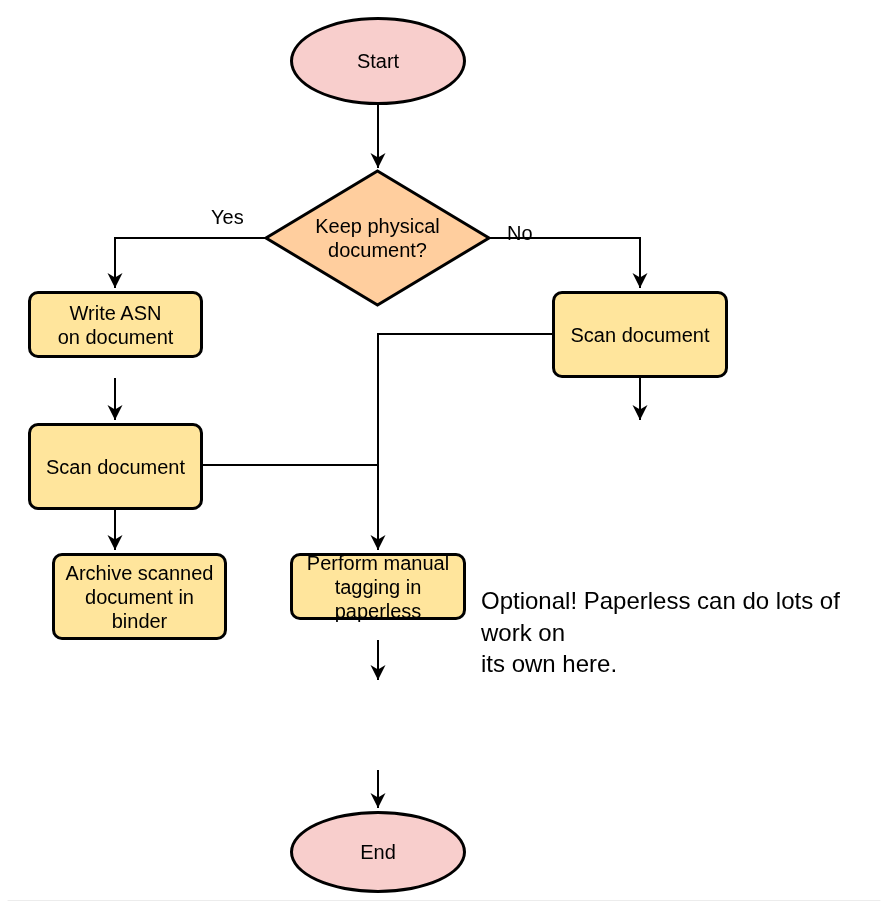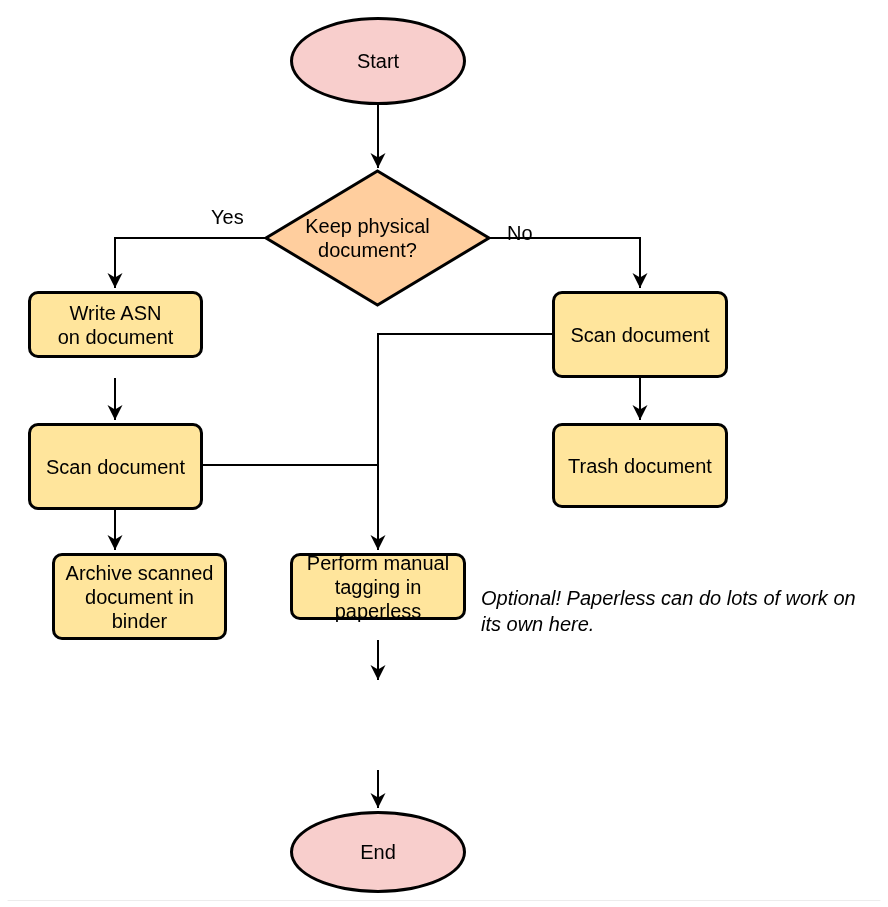--- a/index.html
+++ b/index.html
@@ -59,22 +59,21 @@
     line-height: 1.2;
     white-space: pre-line;
   }
   .edge-label {
     position: absolute;
     font-size: 20px;
     line-height: 1.2;
   }
   .annotation {
     position: absolute;
-    font-size: 20px;
-    font-style: italic;
+    font-size: 24px;
     line-height: 1.32;
     white-space: pre-line;
   }
   .bottom-line {
     position: absolute;
     left: 0;
     top: 900px;
     width: 888px;
     height: 1px;
     background: var(--page-edge, #ECECEC);
@@ -103,43 +102,40 @@
     <polyline class="edge" points="378,640 378,680" marker-end="url(#arrowhead)"></polyline>
     <polyline class="edge" points="378,770 378,808" marker-end="url(#arrowhead)"></polyline>
 
     <polygon class="decision-shape" points="377.5,171 489,238 377.5,305 266,238"></polygon>
   </svg>
 
   <div class="node terminal" style="left:290px; top:17px; width:176px; height:88px;">
     <span>Start</span>
   </div>
 
-  <div class="decision-label" style="left:256px; top:171px; width:223px; height:134px;">Keep physical
+  <div class="decision-label" style="left:266px; top:171px; width:223px; height:134px;">Keep physical
 document?</div>
 
   <div class="edge-label" style="left:211px; top:205px;">Yes</div>
 
   <div class="edge-label" style="left:507px; top:205px;margin-top:16px;">No</div>
 
   <div class="node process" style="left:28px; top:291px; width:175px; height:67px;">
     <span>Write ASN
 on document</span>
   </div>
 
   <div class="node process" style="left:552px; top:291px; width:176px; height:87px;">
     <span>Scan document</span>
   </div>
 
   <div class="node process" style="left:28px; top:423px; width:175px; height:87px;">
     <span>Scan document</span>
   </div>
 
-  <div class="node process" style="left:552px; top:423px; width:176px; height:85px;">
-    <span>Trash document</span>
-  </div>
 
   <div class="node process" style="left:28px; top:553px; width:175px; height:87px;margin-left:24px;">
     <span>Archive scanned
 document in
 binder</span>
   </div>
 
   <div class="node process" style="left:290px; top:553px; width:176px; height:67px;">
     <span>Perform manual
 tagging in

